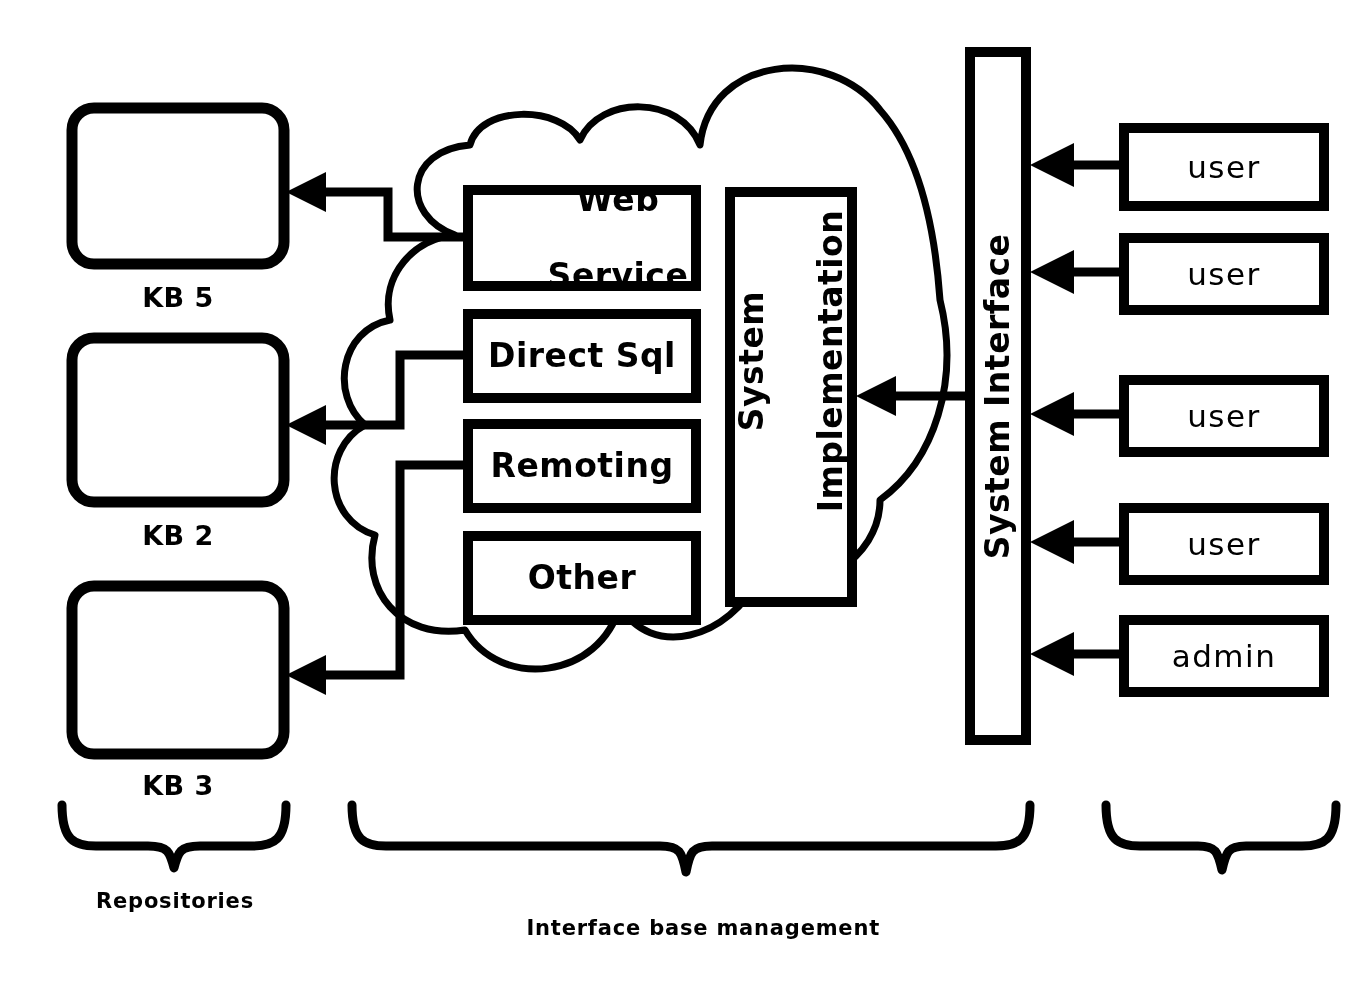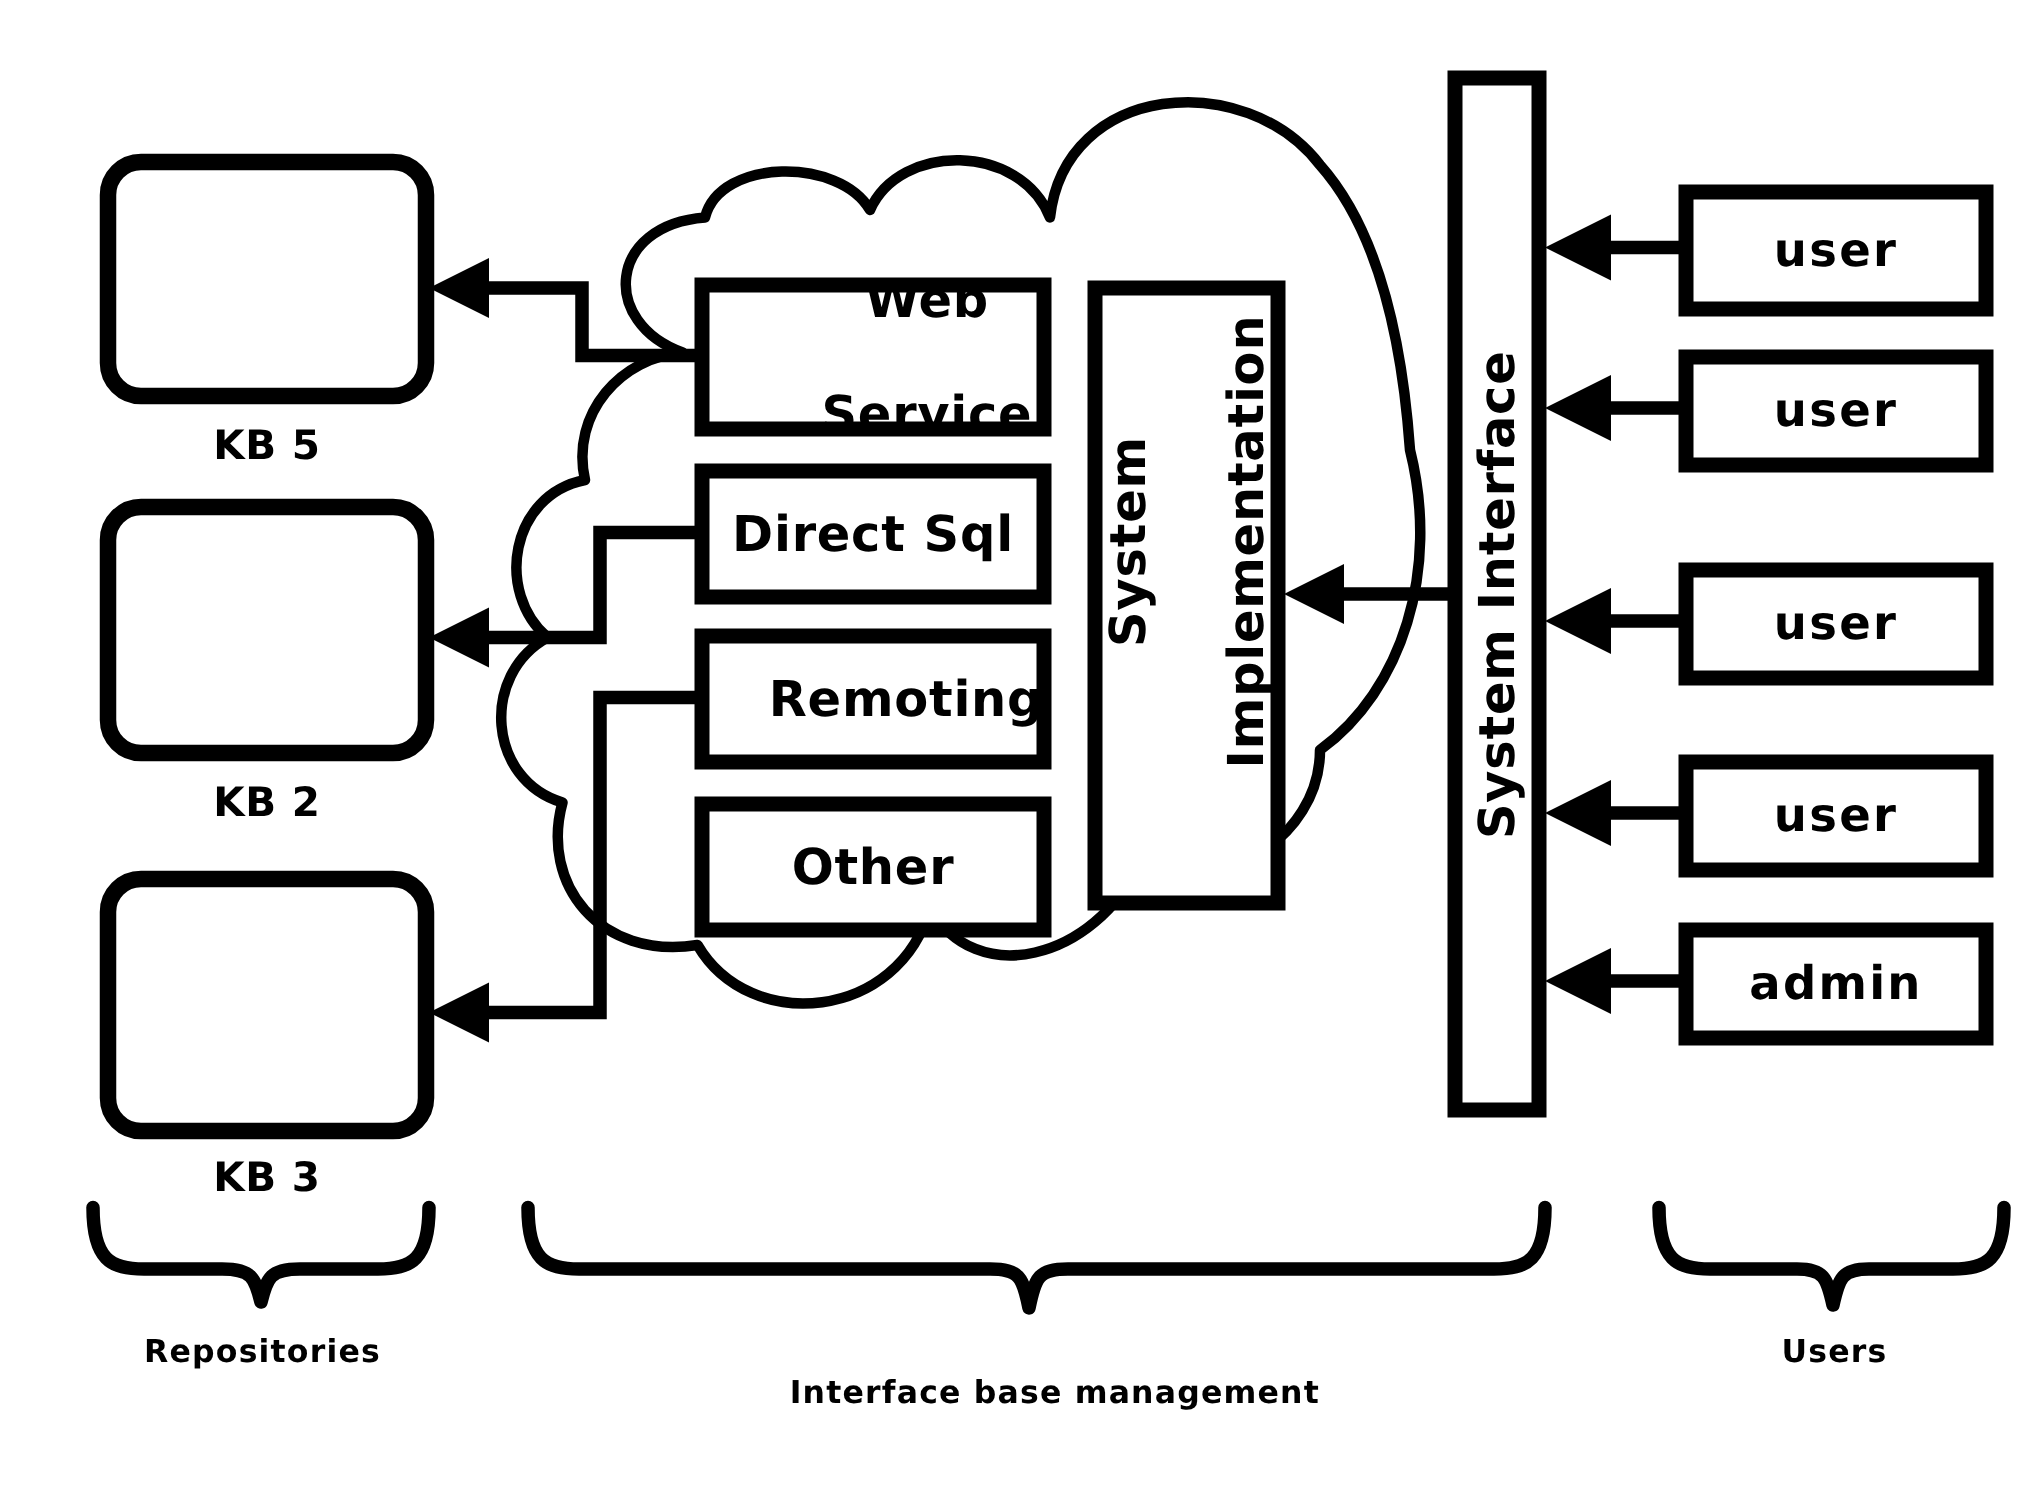--- a/index.html
+++ b/index.html
@@ -73,21 +73,21 @@
     font-size: 27px;
     font-weight: bold;
   }
   .svc-label {
     font-size: 33px;
     line-height: 1.15;
     font-weight: bold;
   }
   .user-label {
     font-size: 31px;
-    font-weight: bold;
+    font-weight: normal;
     letter-spacing: 1.5px;
   }
   .vert-label {
     font-size: 33px;
     font-weight: bold;
     transform-origin: center center;
   }
   .group-caption {
     font-size: 21px;
     line-height: 1.3;
@@ -205,21 +205,21 @@
     <div class="lbl svc-label" style="position:static; width:100%;">
       <span>Web</span><br>
       <span>Service</span>
     </div>
   </div>
 
   <div class="centerbox" style="left:468px; top:314px; width:228px; height:84px;">
     <div class="lbl svc-label" style="position:static; width:100%;">Direct Sql</div>
   </div>
 
-  <div class="centerbox" style="left:490px; top:424px; width:228px; height:84px;">
+  <div class="centerbox" style="left:468px; top:424px; width:228px; height:84px;">
     <div class="lbl svc-label" style="position:static; width:100%;">Remoting</div>
   </div>
 
   <div class="centerbox" style="left:468px; top:536px; width:228px; height:84px;">
     <div class="lbl svc-label" style="position:static; width:100%;">Other</div>
   </div>
 
   <div class="centerbox" style="left:730px; top:192px; width:122px; height:410px;">
     <div class="lbl vert-label" style="position:static; transform:rotate(-90deg); line-height:1.2; text-align:center;">
       <span>System</span><br>
@@ -247,15 +247,14 @@
     <div class="lbl user-label" style="position:static; width:100%;">admin</div>
   </div>
 
   <div class="lbl group-caption" style="left:20px; top:888px; width:310px;">Repositories</div>
 
   <div class="lbl group-caption" style="left:382px; top:888px; width:610px;">
     <span>Interface base management</span><br>
     
   </div>
 
-  <div class="lbl group-caption" style="left:1118px; top:888px; width:210px;">Users</div>
 
 </div>
 
 </body></html>

